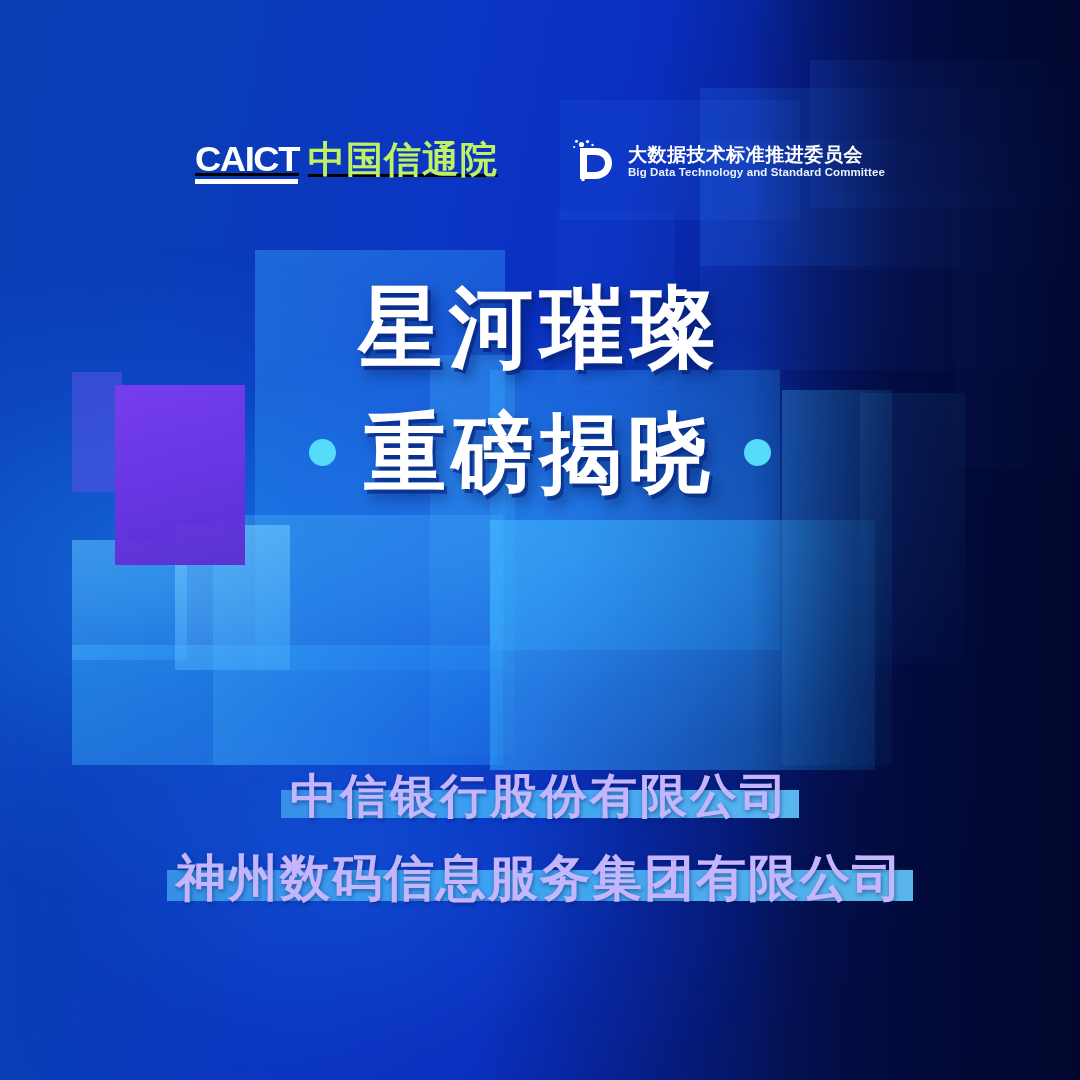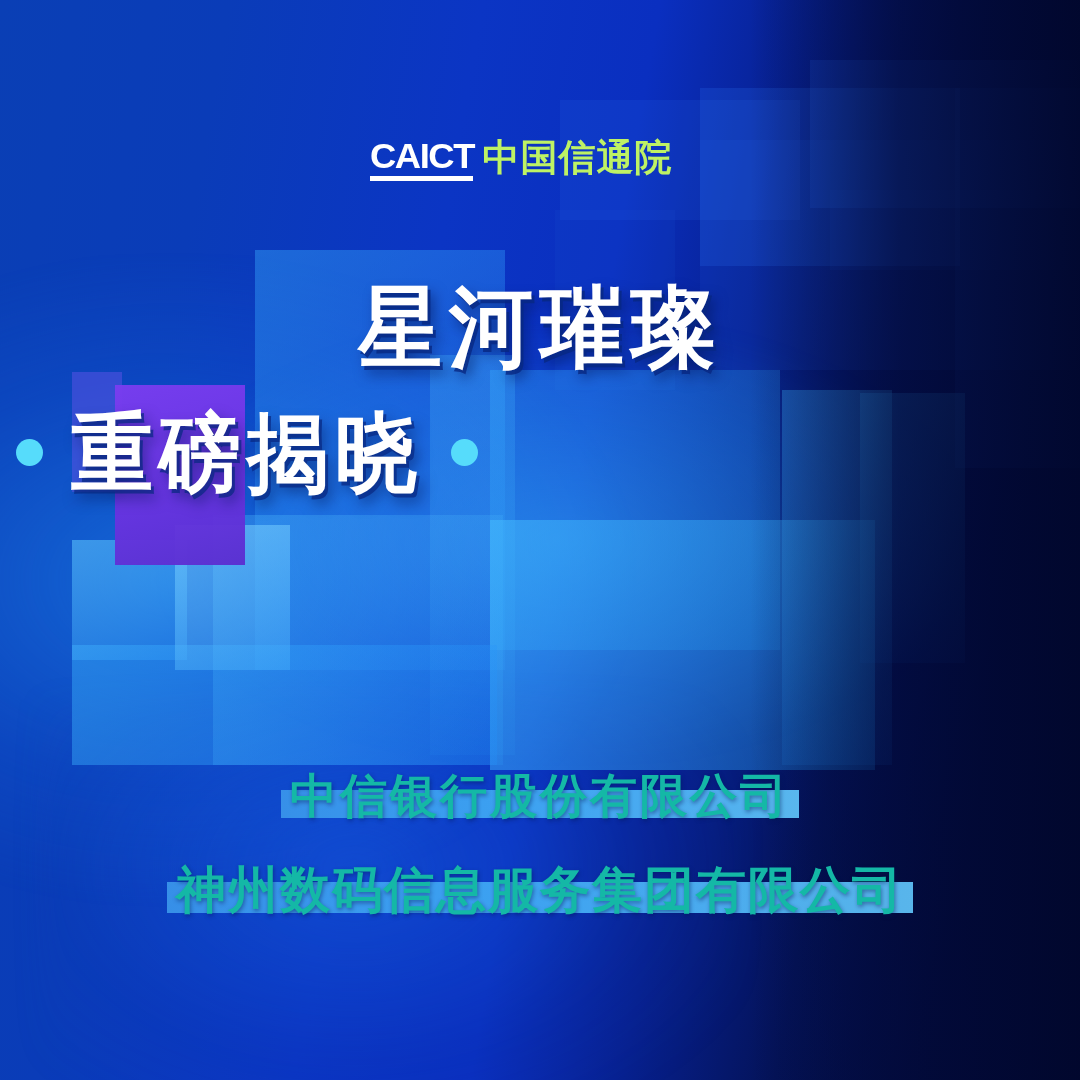--- a/index.html
+++ b/index.html
@@ -101,22 +101,23 @@
   .logo-row {
     position: absolute;
     left: 0; right: 0; top: 138px;
     display: flex;
     align-items: center;
     justify-content: center;
     gap: 34px;
   }
   .caict {
     display: flex;
-    align-items: center;
+    align-items: flex-start;
     gap: 13px;
+    text-decoration: underline;
   }
   .caict-mark {
     position: relative;
     padding-bottom: 8px;
   }
   .caict-mark .word {
     display: block;
     color: #ffffff;
     font-weight: 900;
     font-size: 35px;
@@ -211,22 +212,22 @@
     background-clip: text;
     color: transparent;
     -webkit-text-fill-color: transparent;
     filter: drop-shadow(4px 6px 0 rgba(10,45,140,0.58)) drop-shadow(6px 10px 14px rgba(3,18,80,0.5));
     transform: scaleY(1.08);
   }
   .line3-wrap {
     margin-top: 40px;
     display: flex;
     align-items: center;
+    justify-content: center;
     gap: 28px;
-    padding-left: 16px;
   }
   .dot {
     width: 27px; height: 27px;
     border-radius: 50%;
     background: #56dcfb;
     flex: none;
   }
   .line3 {
     font-family: "DejaVu Sans", "Liberation Sans", sans-serif;
     font-size: 82px;
@@ -244,42 +245,42 @@
   .winners {
     position: absolute;
     left: 0; right: 0; top: 768px;
     text-align: center;
   }
   .winner {
     position: relative;
     display: inline-block;
     font-family: "DejaVu Sans", "Liberation Sans", sans-serif;
     font-weight: 700;
-    color: #14b8a6;
+    color: #c4b5fd;
     line-height: 1.2;
     white-space: nowrap;
   }
   .winner .hl {
     position: absolute;
     left: -9px; right: -9px;
     bottom: 6px;
     height: 50%;
     background: linear-gradient(90deg,
       rgba(58,150,235,0.92) 0%,
       rgba(64,170,245,0.92) 45%,
       rgba(96,196,250,0.92) 100%);
     z-index: 0;
   }
   .winner .txt {
     position: relative;
     z-index: 1;
     text-shadow: 1px 2px 4px rgba(4,20,80,0.45);
   }
   .winner-1 { font-size: 47px; letter-spacing: 3px; }
-  .winner-2 { font-size: 50px; letter-spacing: 2px; margin-top: 36px; }
+  .winner-2 { font-size: 50px; letter-spacing: 2px; margin-top: 24px; }
   .winner-2 .hl { bottom: 7px; height: 52%; }
 </style>
 </head>
 <body>
 
 <div id="poster">
 
   <div class="bg-base"></div>
   <div class="bg-glow-left"></div>
 
@@ -316,20 +317,38 @@
     <div class="caict">
       <div class="caict-mark">
         <span class="word">CAICT</span>
         <span class="rule"></span>
       </div>
       <div class="caict-cn">中国信通院</div>
     </div>
 
     <div class="divider-gap"></div>
 
+    <div class="bdc">
+      <span class="bdc-mark">
+        <svg viewBox="0 0 46 48" width="46" height="48" aria-hidden="true">
+          <path d="M10 10 H26 C36 10 42 17 42 25 C42 34 35 41 25 41 H10 Z
+                   M17 17 V34 H25 C31 34 35 30 35 25 C35 20 31 17 25 17 Z" fill="#ffffff" fill-rule="evenodd"></path>
+          <circle cx="11.5" cy="6.5" r="2.6" fill="#ffffff"></circle>
+          <circle cx="17.5" cy="3.6" r="1.7" fill="#ffffff"></circle>
+          <circle cx="6.5" cy="3.2" r="1.5" fill="#ffffff"></circle>
+          <circle cx="22.5" cy="7.0" r="1.2" fill="#ffffff"></circle>
+          <circle cx="4.2" cy="9.0" r="1.1" fill="#ffffff"></circle>
+          <circle cx="13.0" cy="41.5" r="1.8" fill="#ffffff"></circle>
+        </svg>
+      </span>
+      <span class="bdc-text">
+        <span class="bdc-cn">大数据技术标准推进委员会</span>
+        <span class="bdc-en">Big Data Technology and Standard Committee</span>
+      </span>
+    </div>
 
   </div>
 
   <div class="headline">
     <div class="line1">星河璀璨</div>
     <div class="line3-wrap">
       <span class="dot"></span>
       <span class="line3">重磅揭晓</span>
       <span class="dot"></span>
     </div>

